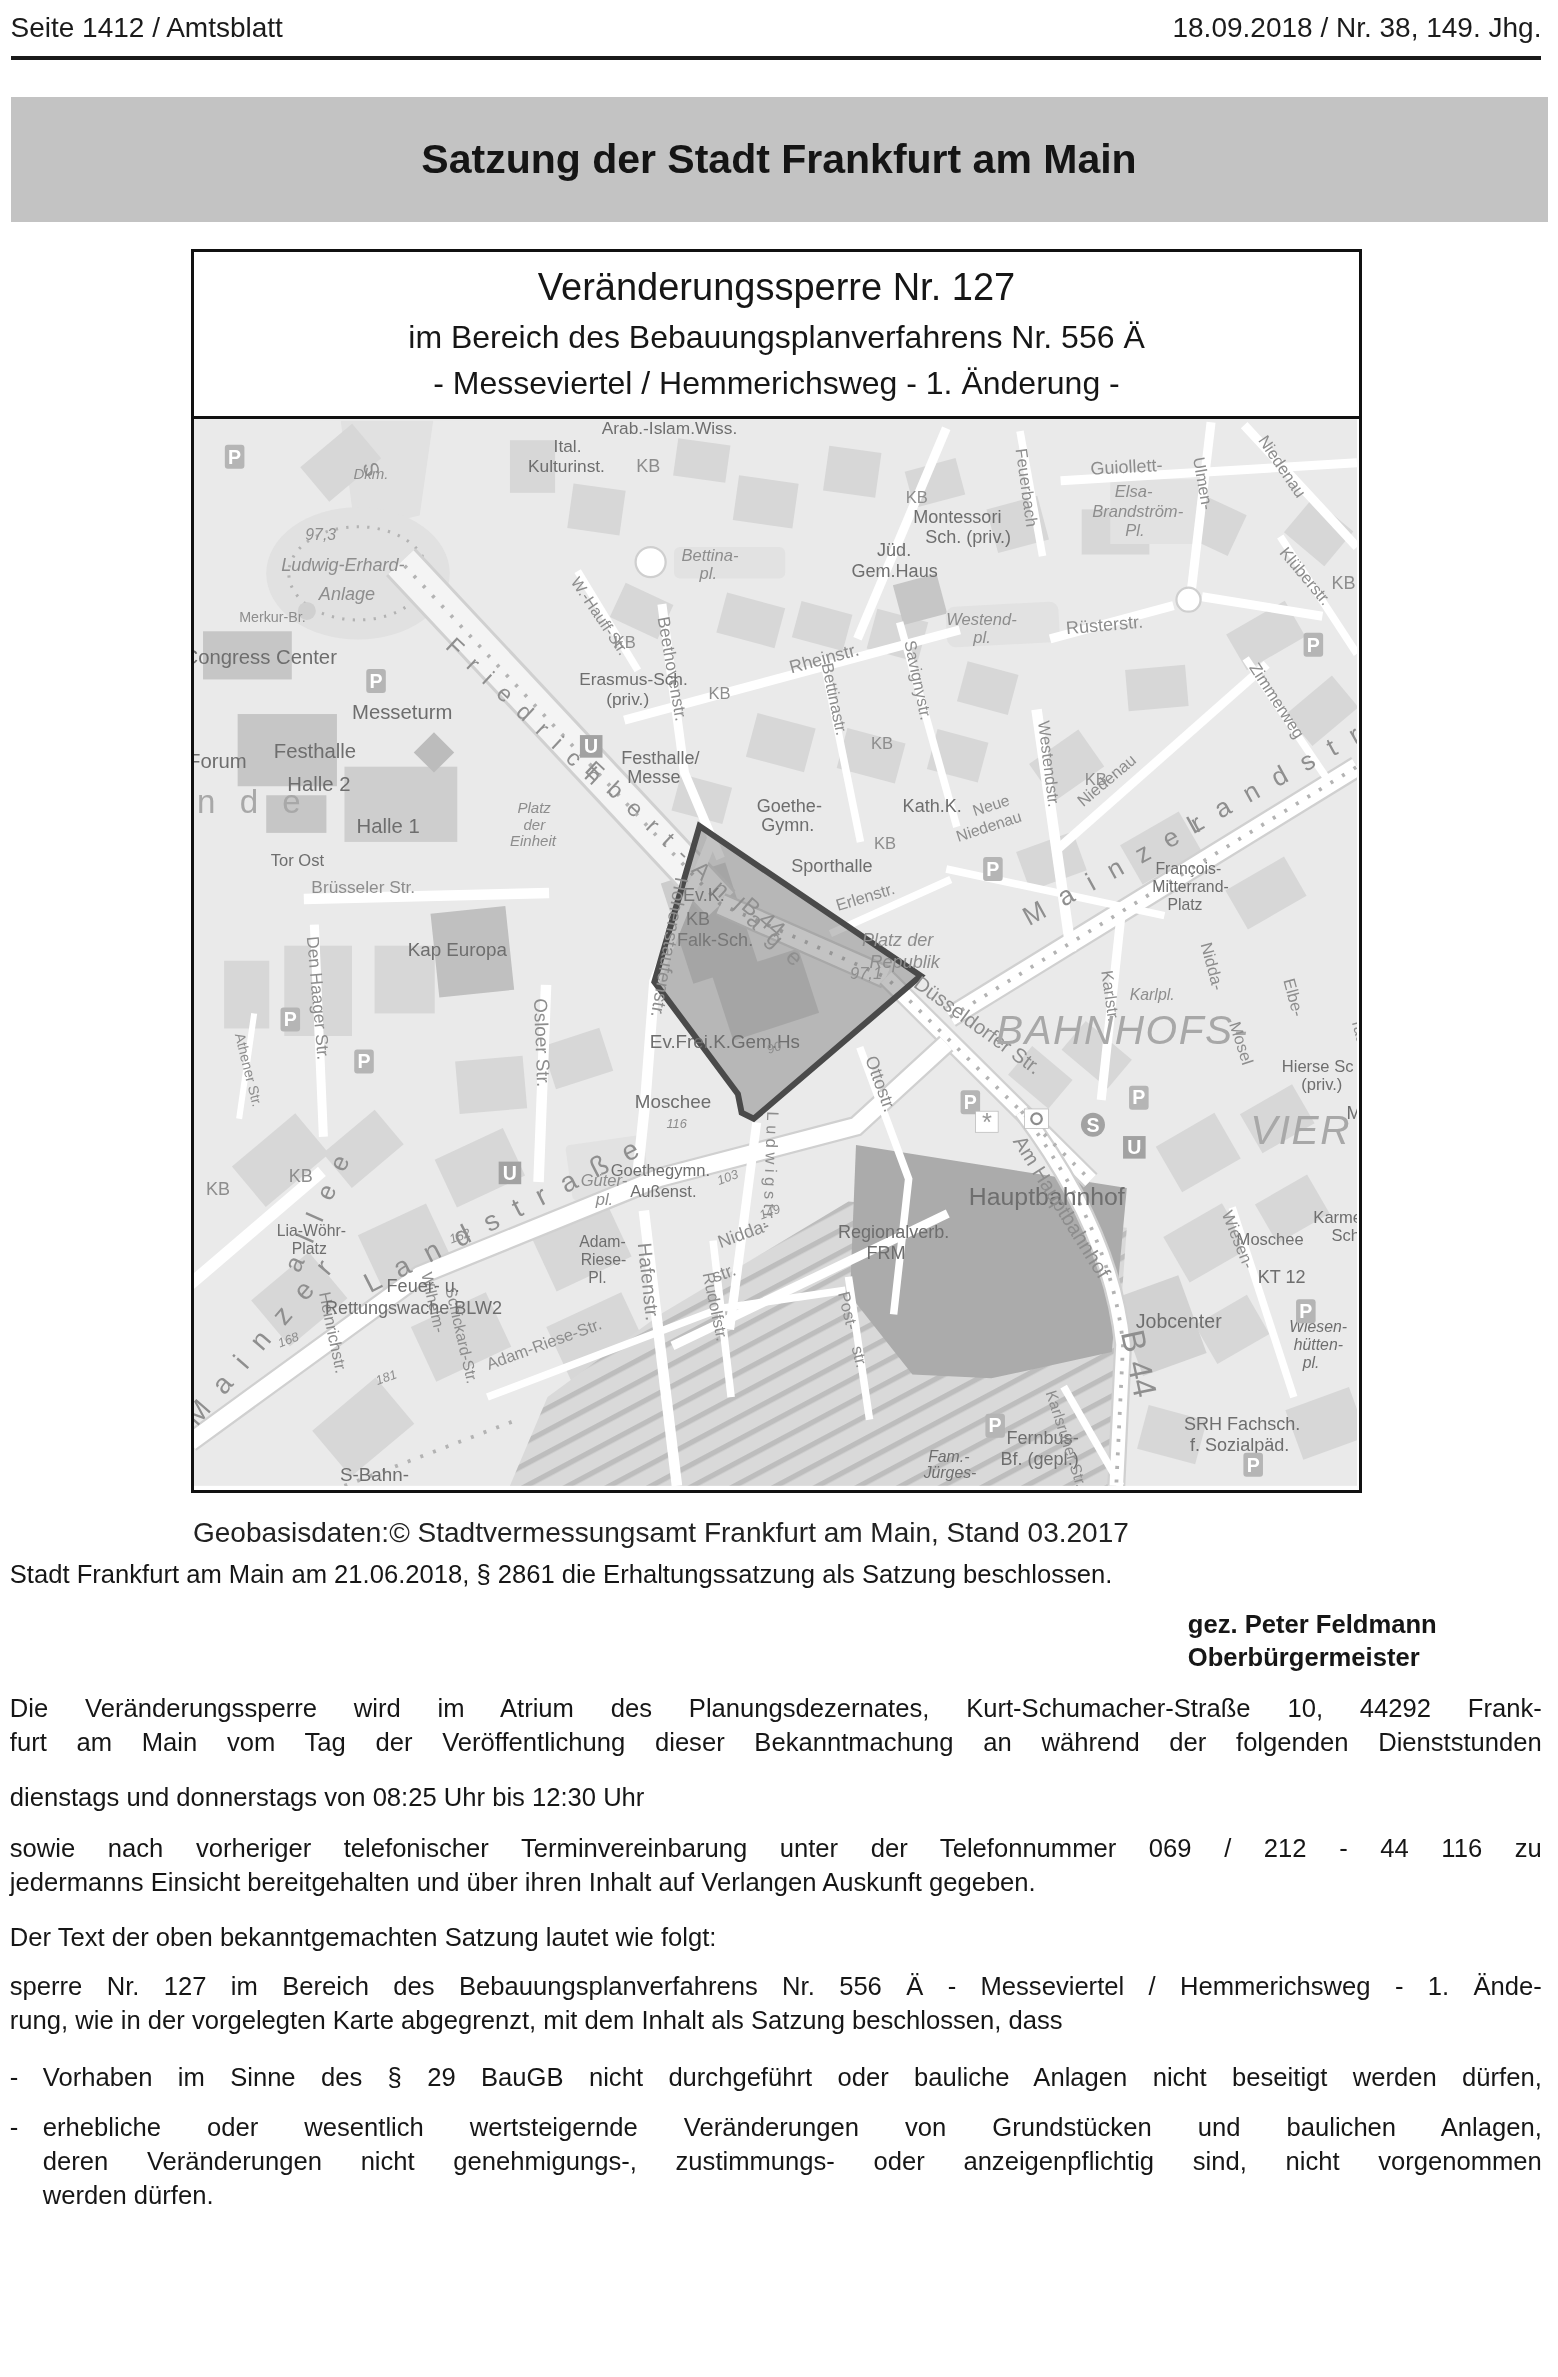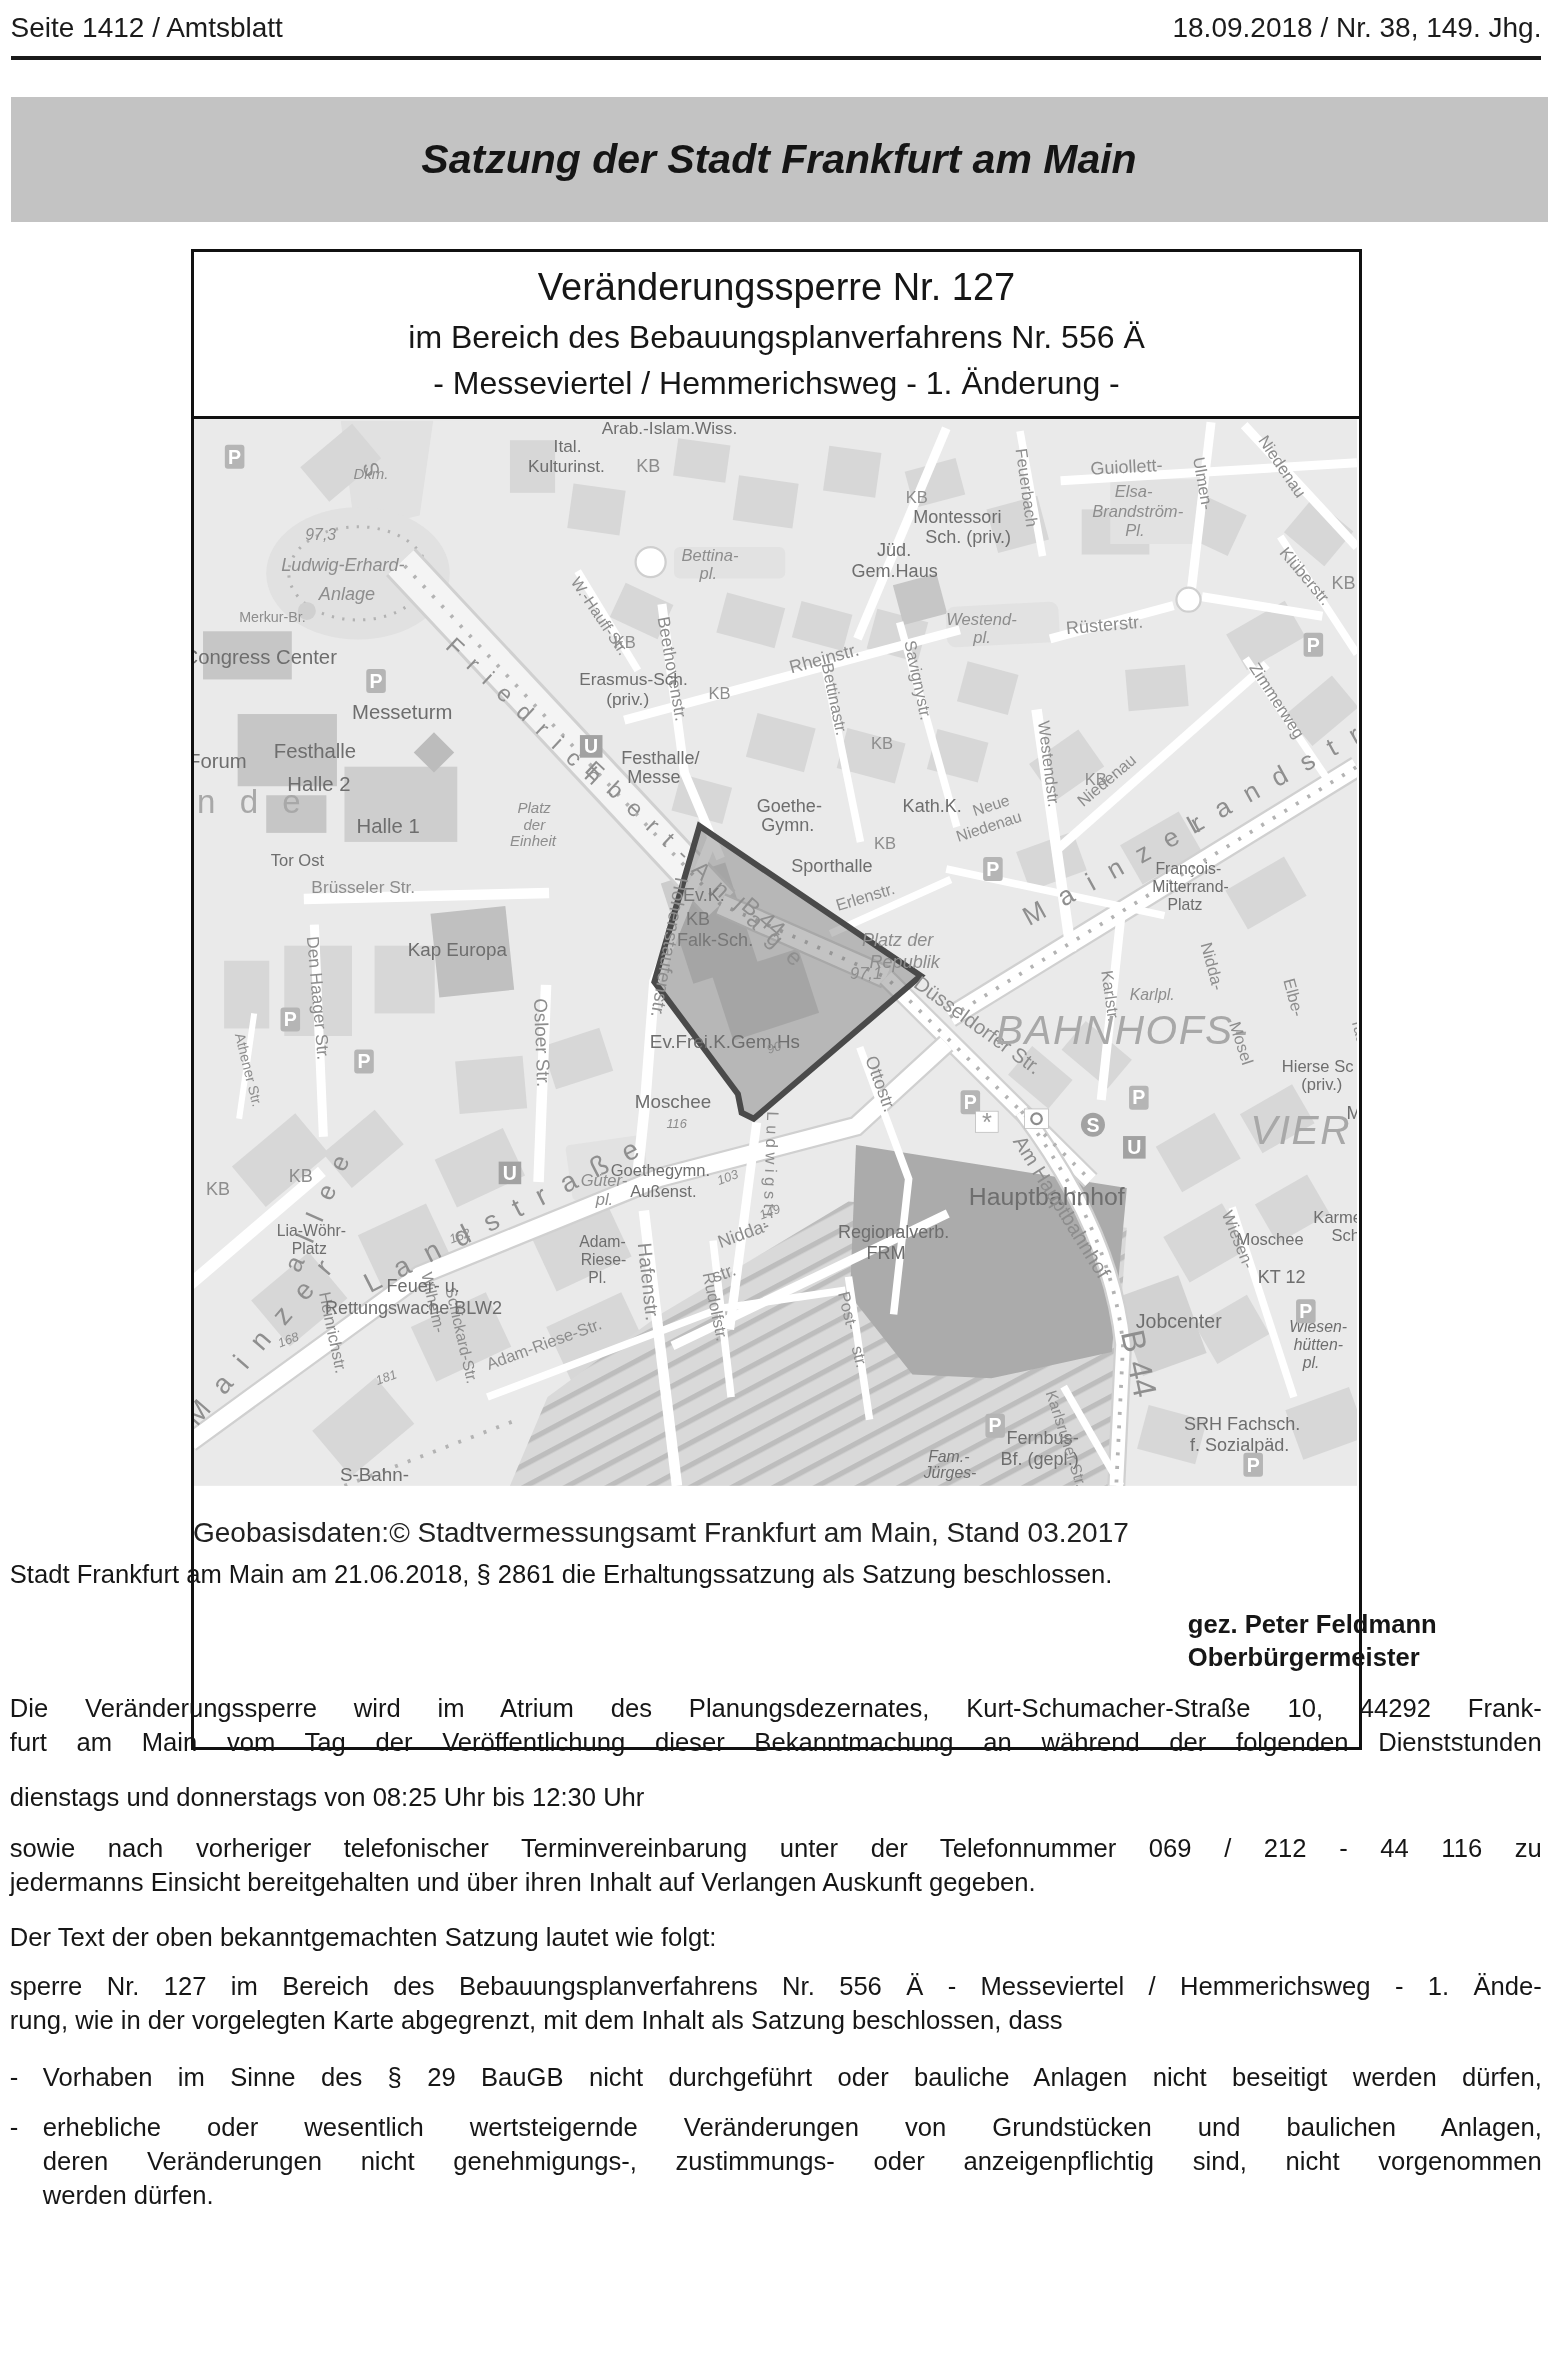--- a/index.html
+++ b/index.html
@@ -7,23 +7,23 @@
     width:1558px;height:2377px;position:relative;background:#ffffff;
     font-family:"Liberation Sans",sans-serif;color:#1b1b1b;overflow:hidden;
   }
   
   .pg-header{position:absolute;top:12px;left:10.5px;right:16.6px;display:flex;
     justify-content:space-between;font-size:28px;}
   .pg-rule{position:absolute;top:56px;left:10.5px;right:16.6px;height:3.8px;background:#1a1a1a;}
   
   .banner{position:absolute;top:97px;left:10.5px;right:10.5px;height:125px;background:#c3c3c3;
     display:flex;align-items:center;justify-content:center;}
-  .banner h1{margin:0;font-size:41px;font-weight:bold;color:#151515;letter-spacing:0px;font-style:italic;}
+  .banner h1{margin:0;font-size:41px;font-weight:bold;color:#151515;letter-spacing:0px;}
   
-  .map-frame{position:absolute;top:249px;left:191px;width:1171px;height:1501px;
+  .map-frame{position:absolute;top:249px;left:191px;width:1171px;height:1244px;
     border:3.8px solid #111;box-sizing:border-box;background:#fff;}
   .map-title{height:167px;border-bottom:3px solid #111;box-sizing:border-box;
     display:flex;flex-direction:column;justify-content:center;align-items:center;gap:9.8px;text-align:center;}
   .map-title .t1{font-size:38px;color:#161616;}
   .map-title .t2{font-size:32px;color:#161616;}
   .map-title .t3{font-size:32px;color:#161616;}
   .map-svg{display:block;}
   .map-svg text{font-family:"Liberation Sans",sans-serif;}
   
   .caption{position:absolute;top:1517px;left:193px;font-size:28px;color:#222;}

